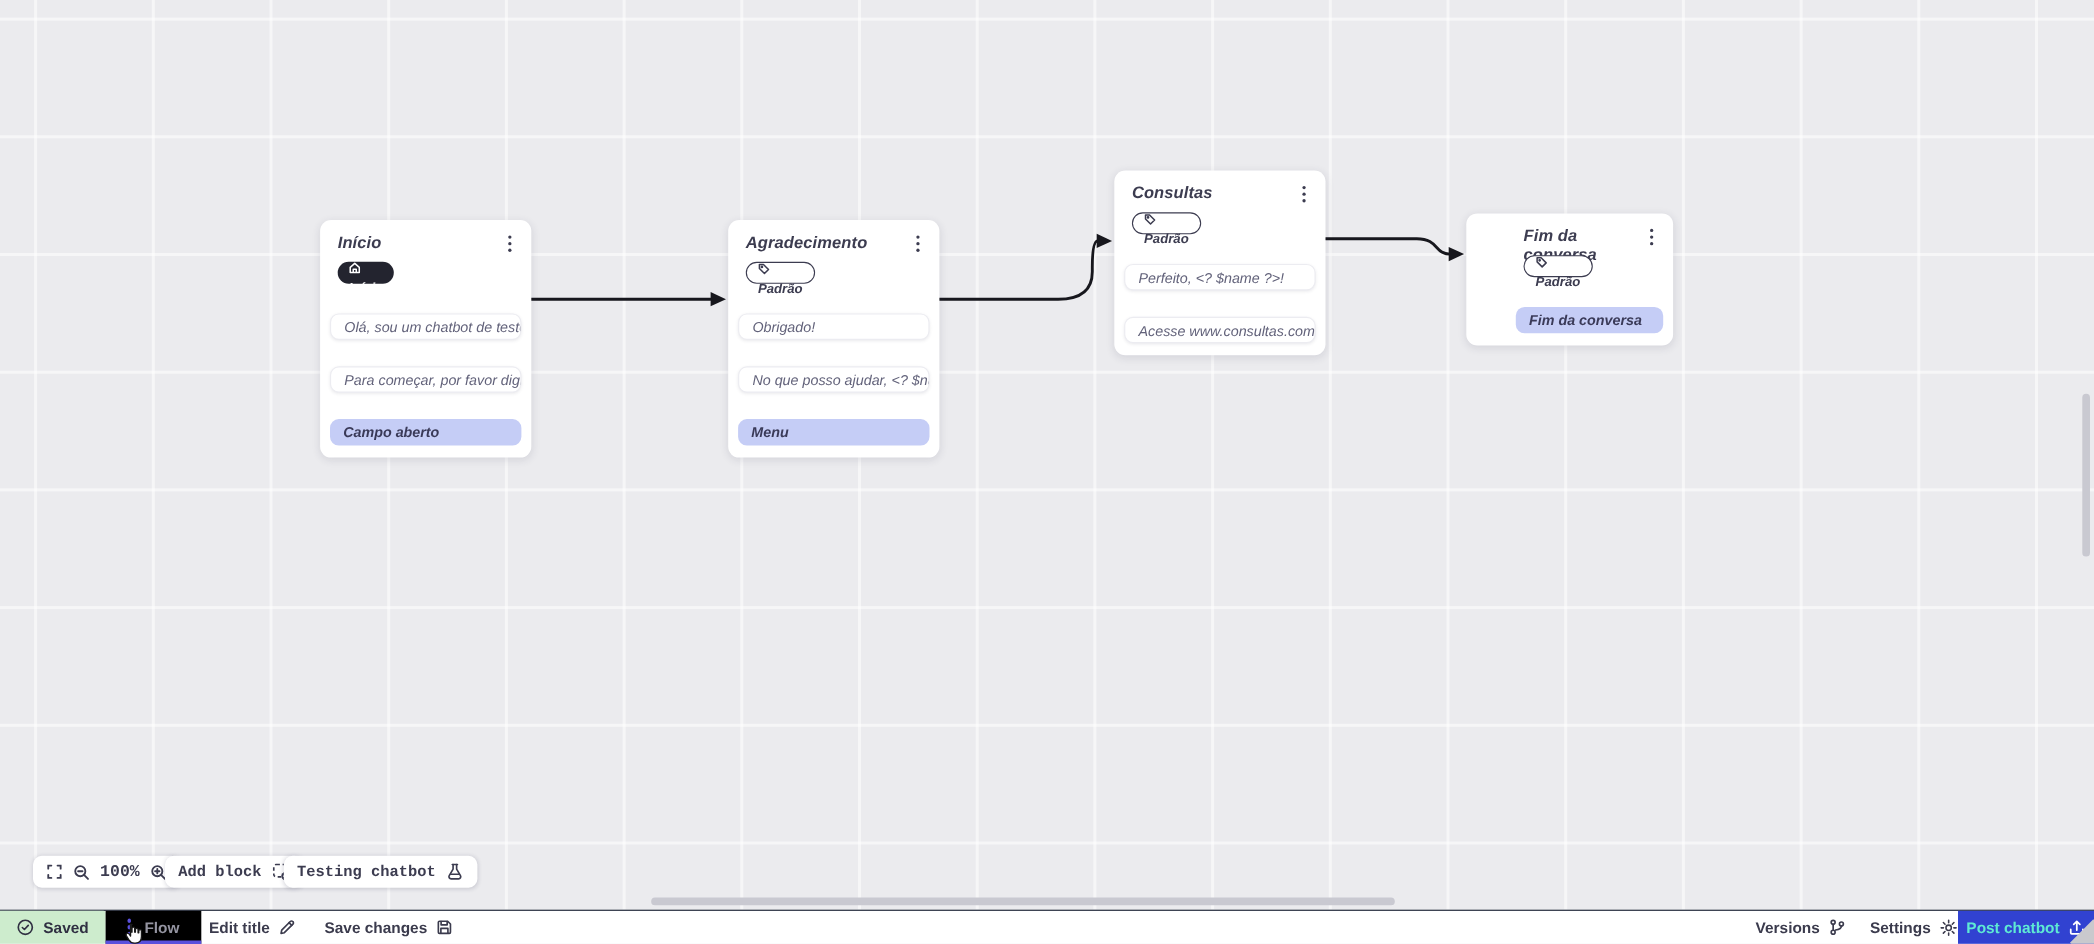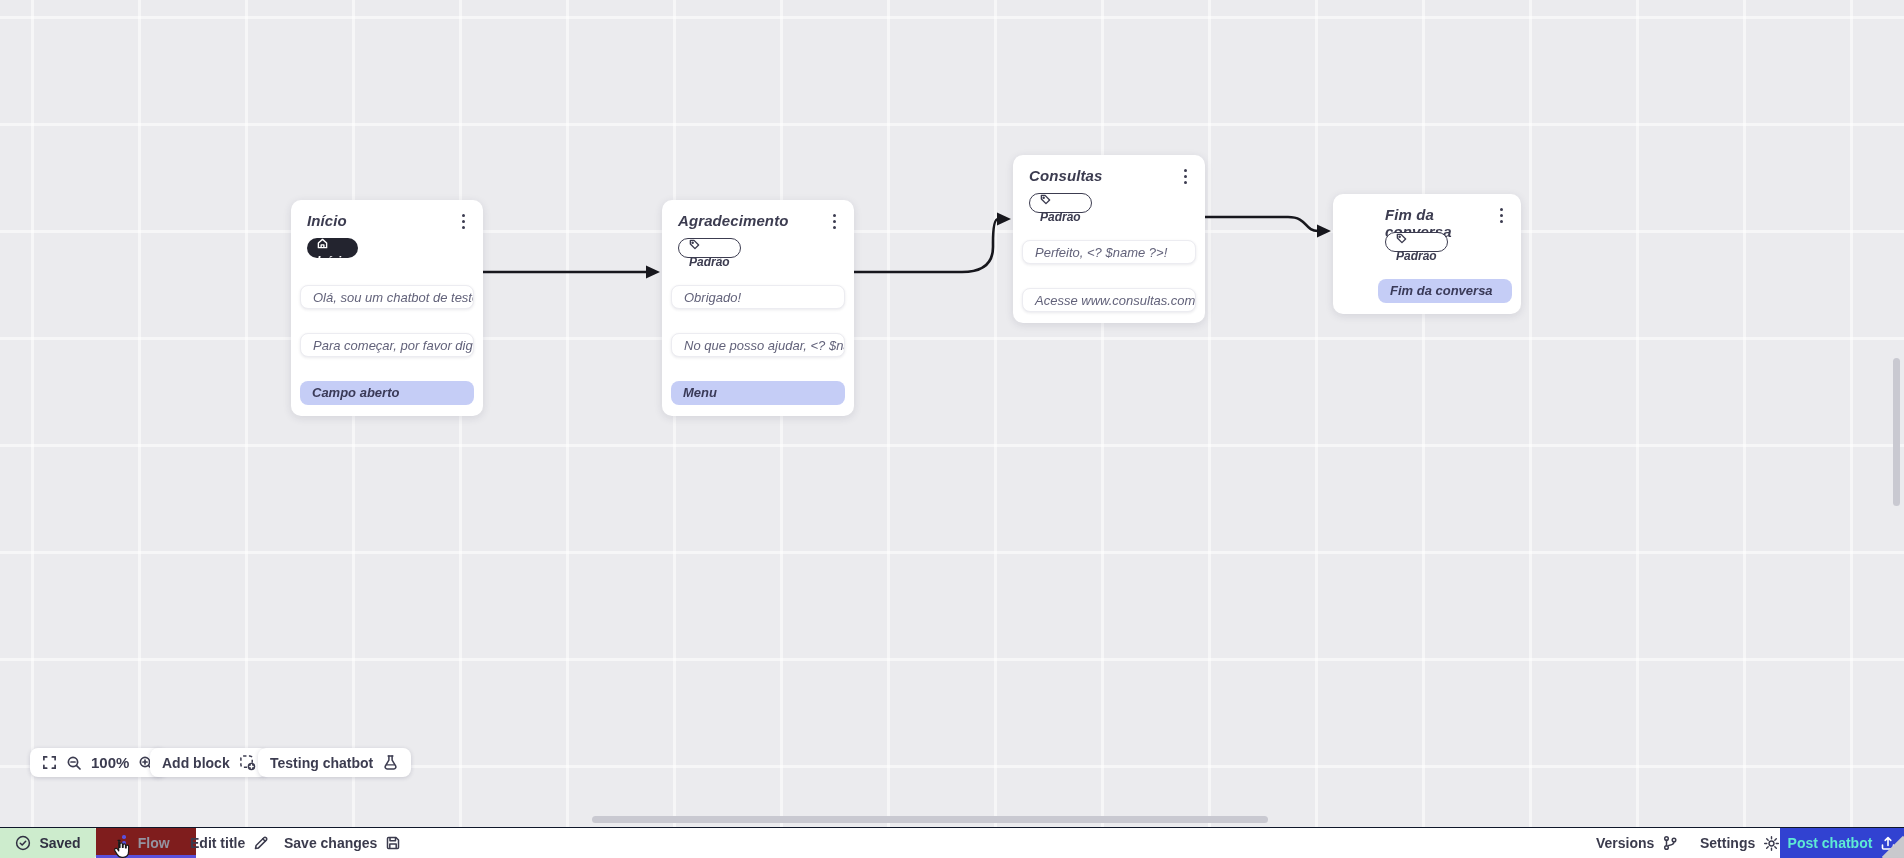--- a/index.html
+++ b/index.html
@@ -28,46 +28,46 @@
   .badge-tag  { background:#fff; color:#3c3c50; border:1.6px solid #3c3c50; }
   .badge svg { flex:0 0 auto; }
   .rows { padding:3px 9px 0; }
   .row { height:24px; line-height:24px; margin-top:24px; padding:0 12px; border-radius:8px;
     font-size:13px; white-space:nowrap; overflow:hidden; text-overflow:clip; }
   .row-msg { background:#fff; border:1px solid #ececf1; color:#62627a;
     box-shadow:0 1px 3px rgba(40,40,70,.10); }
   .row-action { background:#c5cdf6; color:#3a3a58; font-weight:700; }
 
   
-  .toolcard { position:absolute; top:748px; height:29px; background:#fff; border-radius:8px;
+  .toolcard { position:absolute; top:778px; height:29px; background:#fff; border-radius:8px;
     box-shadow:0 1px 4px rgba(40,40,70,.18); display:flex; align-items:center;
-    padding:0 12px; gap:9px; font-size:14px; font-weight:700; color:#3c3c50; cursor:pointer; }
+    padding:0 12px; gap:9px; font-size:14px; font-weight:700; color:#3c3c50; cursor:pointer;font-family:Liberation Mono, monospace; }
   .toolcard .iconbtn { display:flex; align-items:center; cursor:pointer; }
   .zoomlevel { font-size:15px; }
 
   
   .hscroll { position:absolute; left:592px; top:816px; width:676px; height:7px;
     border-radius:4px; background:#c9c9d1; }
   .vscroll { position:absolute; left:1893px; top:358px; width:7px; height:148px;
     border-radius:4px; background:#c9c9d1; }
 
   
   .bottombar { position:absolute; left:0; top:827px; width:1904px; height:31px;
     background:#fff; border-top:1px solid #0f172a; font-size:14px; color:#3b3b4d; }
   .bb-item { position:absolute; top:0; height:30px; display:flex; align-items:center;
     gap:8px; font-weight:700; cursor:pointer; }
   .bb-saved { left:0; width:96px; justify-content:center; background:#cdeccd;
     color:#303042; border-radius:0 2px 2px 0; }
-  .bb-flow { left:96px; width:100px; background:#7f1d1d; justify-content:center; gap:12px; }
+  .bb-flow { left:96px; width:87px; background:#000000; justify-content:center; gap:12px; }
   .bb-flow::after { content:""; position:absolute; left:0; bottom:-1px; width:100%; height:4px; background:#5a50dd; }
   .bb-flow .label { color:#9494a1; }
   .kebab-purple { display:flex; flex-direction:column; gap:2.5px; }
   .kebab-purple i { width:3.4px; height:3.4px; border-radius:50%; background:#5a50dd; display:block; }
   .bb-edit { left:190px; }
-  .bb-save { left:284px; }
+  .bb-save { left:295px; }
   .bb-versions { left:1596px;justify-content:space-between; }
   .bb-settings { left:1700px; }
   .bb-post { left:1780px; width:124px; justify-content:center; background:#3142d1;
     color:#5eead4; overflow:hidden; }
   .bb-post::after { content:""; position:absolute; right:-14px; bottom:-14px; width:30px; height:30px;
     background:linear-gradient(135deg,#c9c9cd 0 50%,#8e8e95 100%); transform:rotate(45deg); }
 
   .cursor-hand { position:absolute; left:110px; top:838px; width:22px; height:22px; z-index:5; }
 </style>
 </head>

